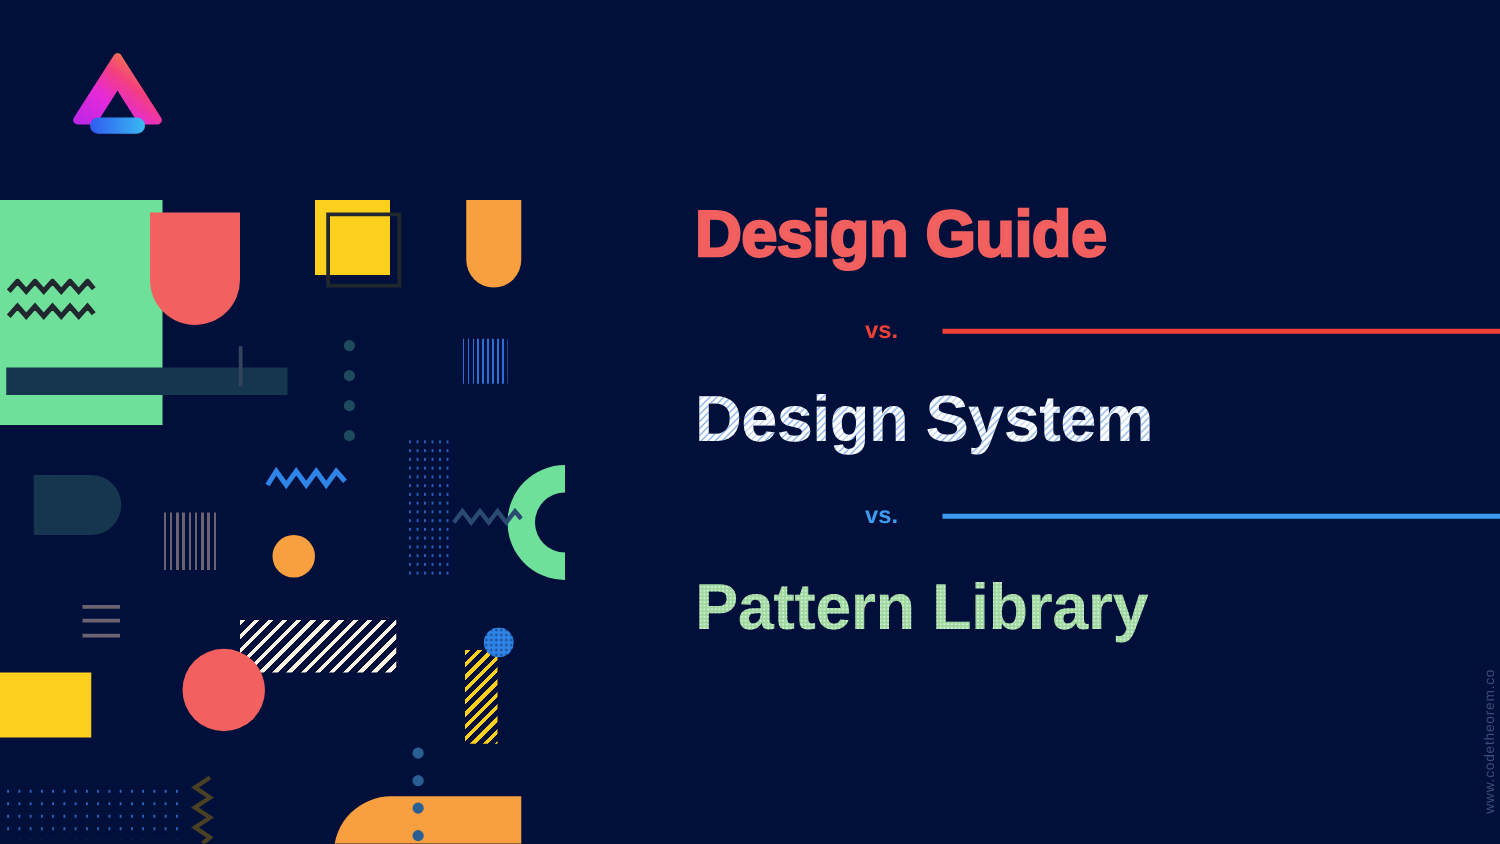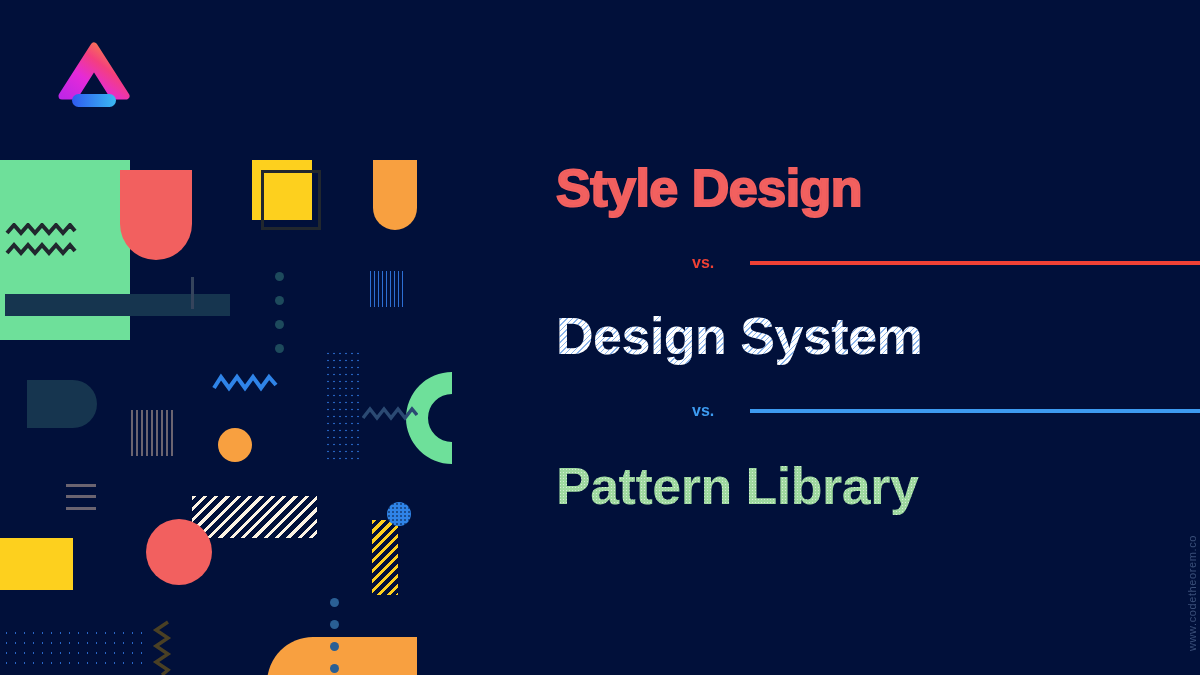--- a/index.html
+++ b/index.html
@@ -173,21 +173,21 @@
     color: transparent;
     background-image: radial-gradient(rgba(255,255,255,.55) 0.7px, transparent 1px);
     background-size: 3px 3px;
     -webkit-background-clip: text;
     background-clip: text;
     -webkit-text-fill-color: transparent;
   }
 
   
   .vs-row { position: absolute; left: 0; display: flex; align-items: center; width: 644px; }
-  .vs-label { font-size: 16px; font-weight: bold; margin-left: 136px; }
+  .vs-label { font-size: 19px; font-weight: bold; margin-left: 136px; }
   .vs-line { flex: 1; height: 4px; margin-left: 36px; }
 
   .vs-row-1 { top: 254px; }
   .vs-row-1 .vs-label { color: #ef4135; }
   .vs-row-1 .vs-line { background: #ef4135; }
 
   .vs-row-2 { top: 402px; }
   .vs-row-2 .vs-label { color: #3d9bf0; }
   .vs-row-2 .vs-line { background: #3d9bf0; }
 
@@ -295,21 +295,21 @@
 
     <div class="sh dotgrid-bl"></div>
 
     <svg class="sh zig-olive" viewBox="0 0 20 56">
       <polyline points="16,2 4,10 16,18 4,26 16,34 4,42 16,50 10,55" fill="none" stroke="#4a4024" stroke-width="3.5"></polyline>
     </svg>
   </div>
 
   <div class="content">
 
-    <h1 class="headline h-row h-style">Style Design</h1>
+    <h1 class="headline h-row h-style">Design Guide</h1>
 
     <div class="vs-row vs-row-1">
       <span class="vs-label">vs.</span>
       <span class="vs-line"></span>
     </div>
 
     <h1 class="headline h-row h-design-base">Design System</h1>
     <h1 class="headline h-row h-design">Design System</h1>
 
     <div class="vs-row vs-row-2">

